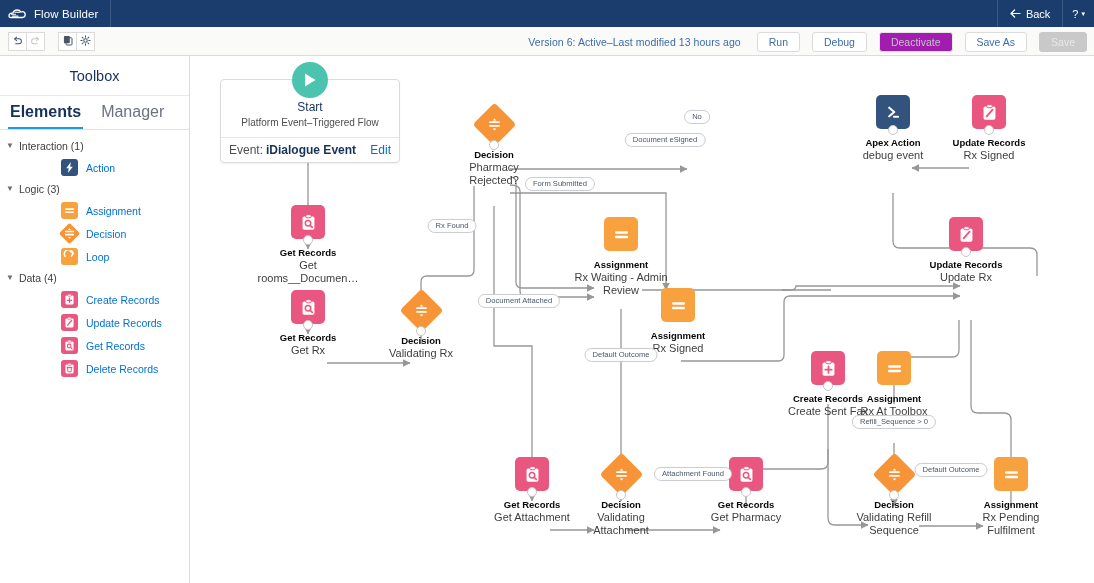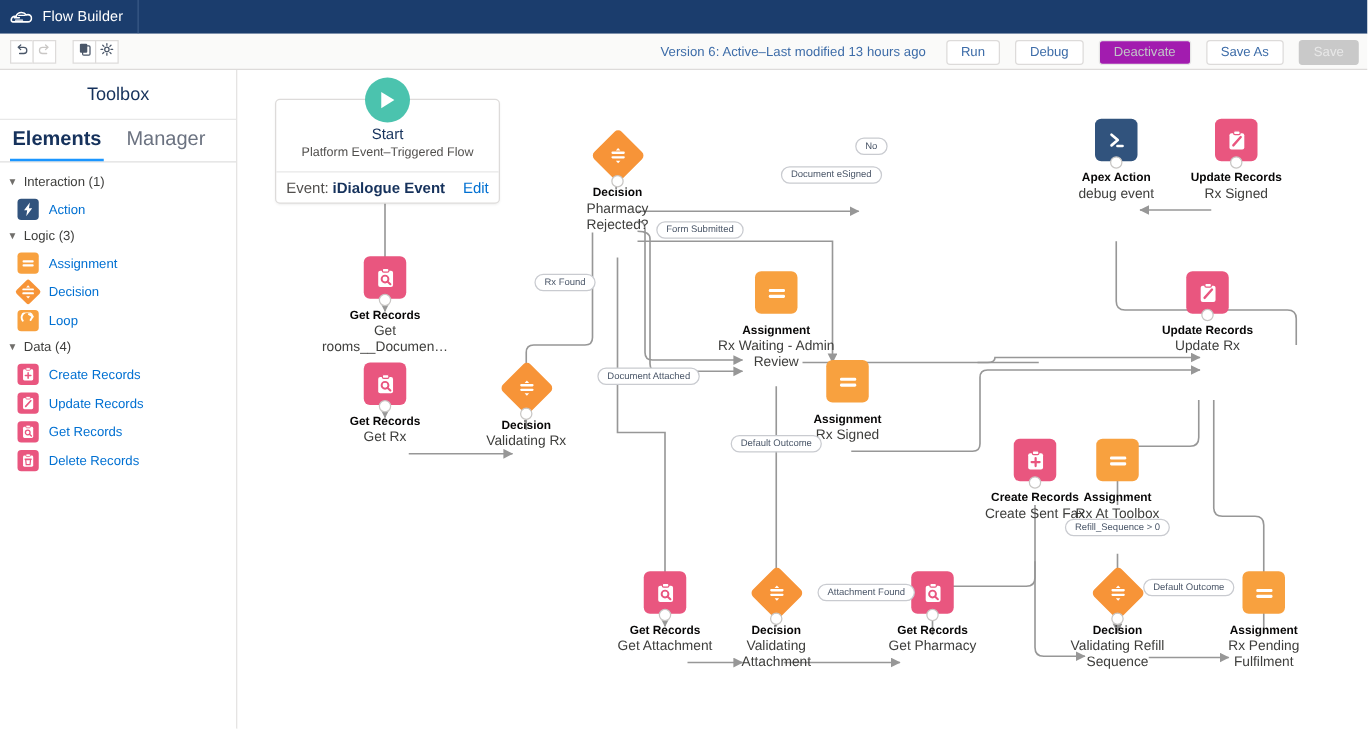--- a/index.html
+++ b/index.html
@@ -148,20 +148,21 @@
     padding: 4px 8px 4px 6px;
     font-size: 10.5px;
     color: #3e3e3c;
     cursor: pointer;
   }
   .chev { color: #706e6b; font-size: 8px; line-height: 1; }
   .tbx-item {
     display: flex; align-items: center; gap: 8px;
     padding: 3px 8px 3px 14px;
     cursor: pointer;
+    margin-left: 47px;
   }
   .tbx-item-label {
     font-size: 10.5px;
     color: #0070d2;
   }
   .el-icon {
     width: 17px; height: 17px;
     border-radius: 3px;
     display: flex; align-items: center; justify-content: center;
     flex: 0 0 auto;
@@ -289,20 +290,34 @@
 <div id="global-header">
   <div class="gh-logo">
     <svg width="18" height="14" viewBox="0 0 18 14">
       <path d="M1 9c0-1.6 1.3-2.9 3-2.9.3 0 .6 0 .9.1C5.4 4.3 7.1 3 9.2 3c1.6 0 3 .8 3.8 2 .4-.2.8-.3 1.3-.3 1.6 0 2.9 1.3 2.9 2.9S15.9 10.5 14.3 10.5H4C2.3 10.5 1 10.6 1 9z" fill="none" stroke="#ffffff" stroke-width="1.3" stroke-linejoin="round"></path>
       <path d="M3.5 7.2h4M4.5 9.1h5.5M7 5.3h5" stroke="#ffffff" stroke-width="1.1" stroke-linecap="round" fill="none"></path>
     </svg>
   </div>
   <div class="gh-app-name">Flow Builder</div>
   <div class="gh-sep"></div>
 
+  <div class="gh-right">
+    <div class="gh-btn">
+      <span>
+        <svg width="11" height="9" viewBox="0 0 11 9">
+            <path d="M4.6 1L1 4.5l3.6 3.5M1 4.5h9" fill="none" stroke="#ffffff" stroke-width="1.2" stroke-linecap="round" stroke-linejoin="round"></path>
+          </svg>
+      </span>
+      <span>Back</span>
+    </div>
+    <div class="gh-btn help">
+      <span>?</span>
+      <span style="font-size:7px">▾</span>
+    </div>
+  </div>
 </div>
 
 <div id="toolbar">
   <div class="tb-group">
     <div class="tb-btn">
       <span>
         <svg width="11" height="11" viewBox="0 0 12 12">
             <path d="M3.2 4.2H7.6a2.7 2.7 0 010 5.4H4" fill="none" stroke="#4a5668" stroke-width="1.1" stroke-linecap="round"></path>
             <path d="M5 2.2L2.8 4.2 5 6.2" fill="none" stroke="#4a5668" stroke-width="1.1" stroke-linecap="round" stroke-linejoin="round"></path>
           </svg>

